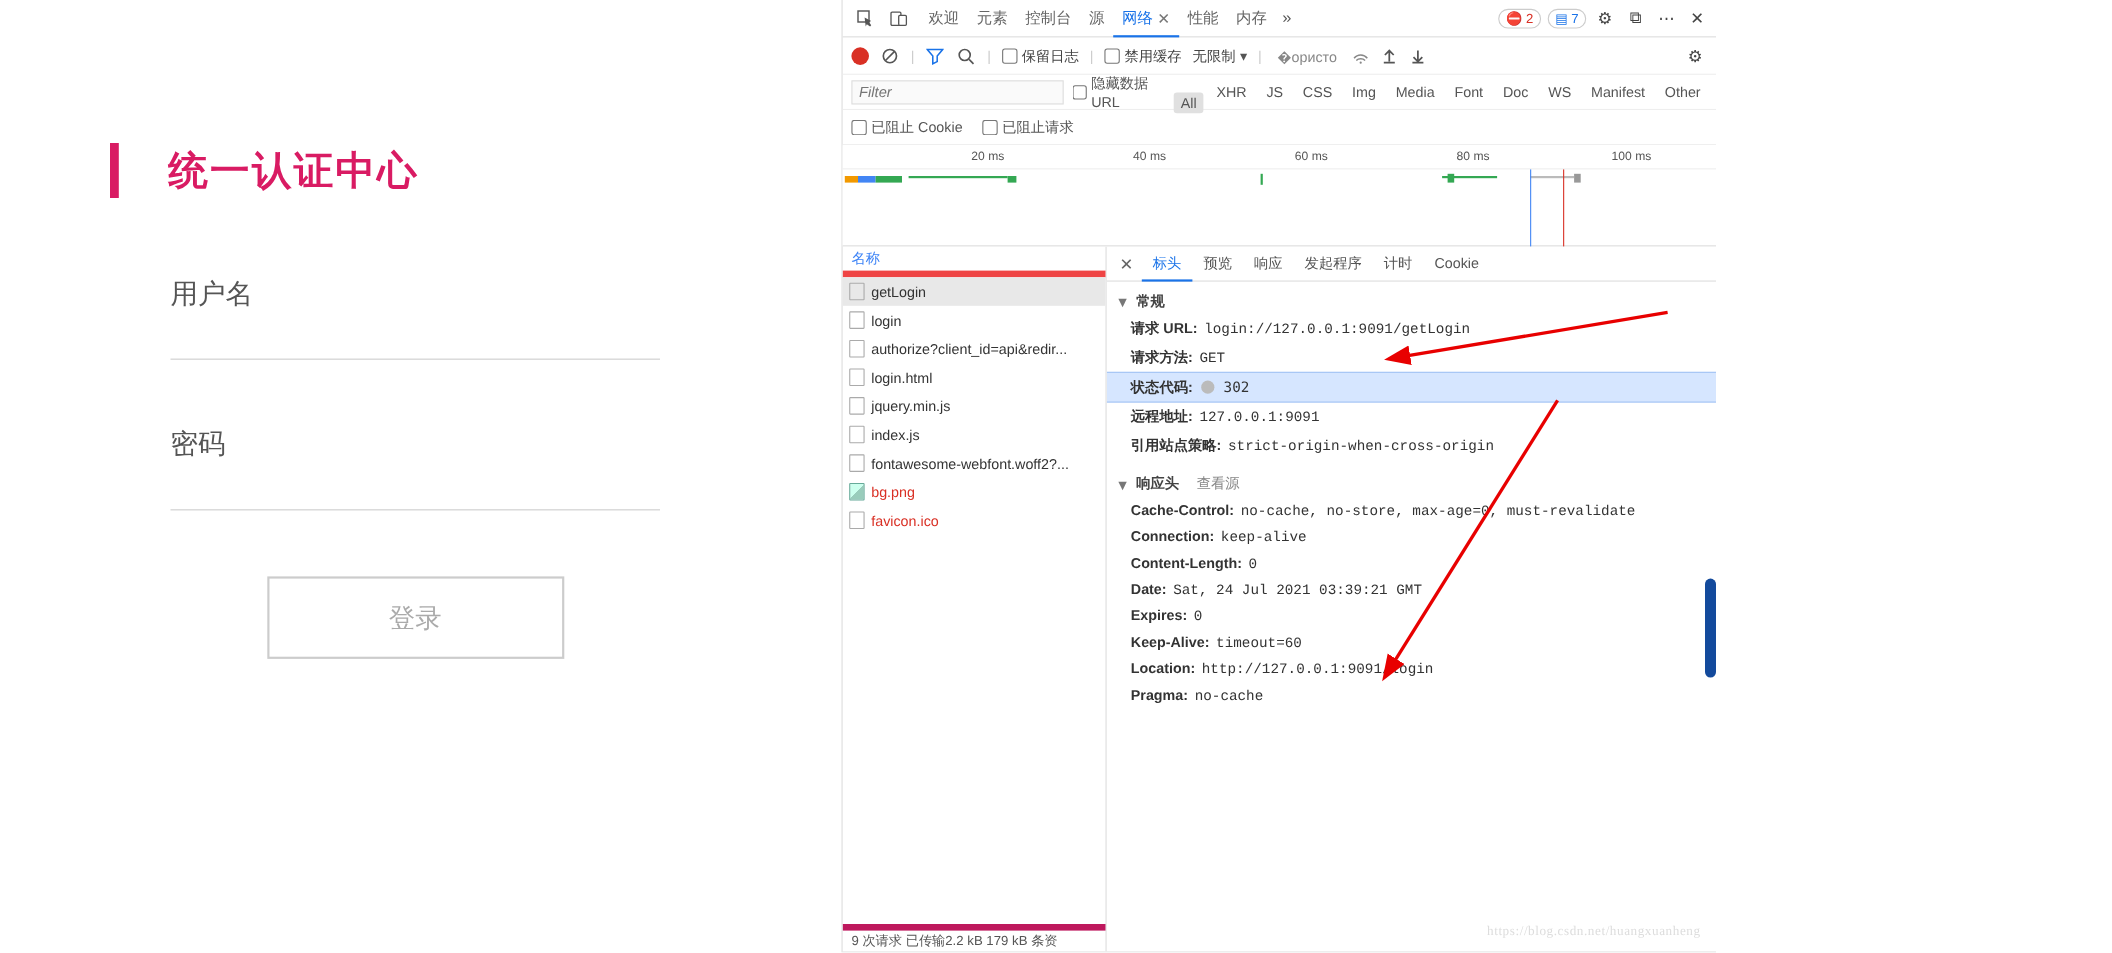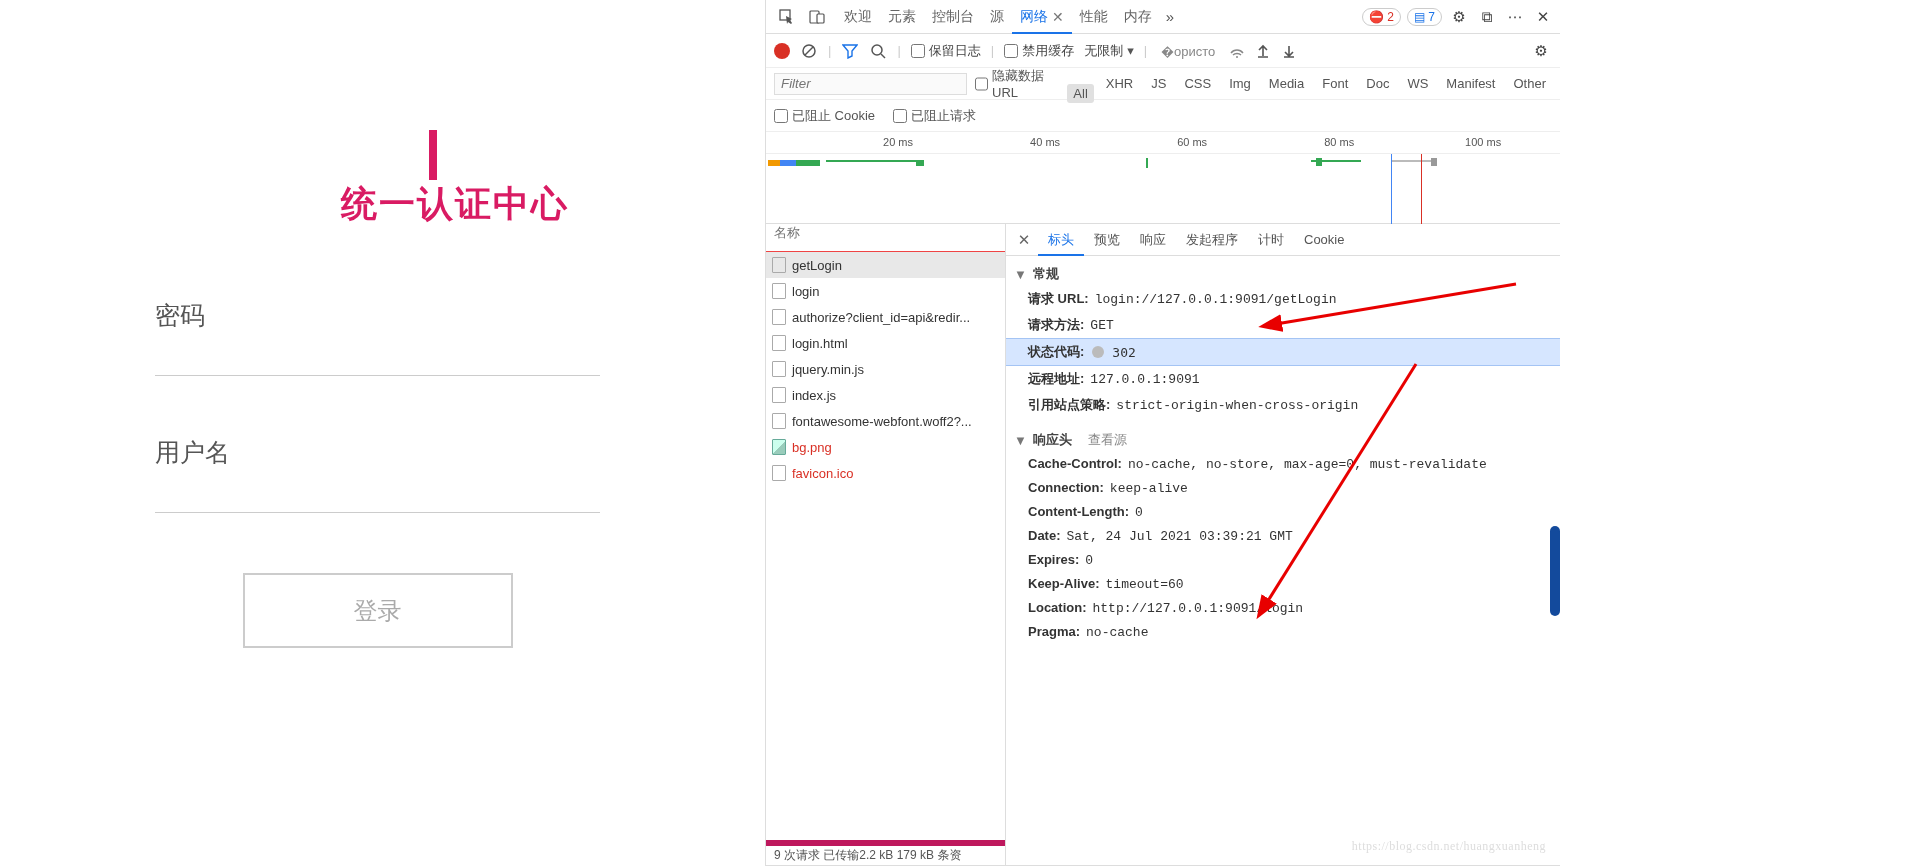--- a/index.html
+++ b/index.html
@@ -1,20 +1,20 @@
 <!DOCTYPE html>
 <html><head>
 <meta charset="utf-8">
 <style>
 * { margin: 0; padding: 0; box-sizing: border-box; }
 body { font-family: "Segoe UI", "Microsoft YaHei", Arial, sans-serif; font-size: 12px; color: #333; background: #fff; width: 1560px; height: 866px; overflow: hidden; position: relative; }
 
 
 .login-page { position: absolute; left: 0; top: 0; width: 765px; height: 866px; background: #fff; }
-.login-header { display: flex; align-items: center; margin-top: 130px; margin-left: 100px; flex-direction: column; }
+.login-header { display: flex; align-items: center; margin-top: 130px; margin-left: 100px; }
 .login-header-bar { width: 8px; height: 50px; background: #d91b63; }
 .login-header-title { margin-left: 45px; font-size: 36px; font-weight: 700; color: #d91b63; letter-spacing: 2px; }
 .login-form { margin-left: 155px; margin-top: 70px; width: 445px; }
 .form-group { margin-bottom: 60px; }
 .form-label { font-size: 25px; color: #555; display: block; margin-bottom: 14px; font-weight: 400; }
 .form-input { width: 100%; border: none; border-bottom: 1px solid #ccc; height: 30px; font-size: 20px; outline: none; }
 .login-btn { display: block; margin: 20px auto 0; width: 270px; height: 75px; border: 2px solid #ccc; background: #fff; color: #aaa; font-size: 24px; cursor: pointer; }
 
 
 .devtools { position: absolute; left: 765px; top: 0; width: 795px; height: 866px; border-left: 1px solid #ddd; background: #fff; display: flex; flex-direction: column; }
@@ -60,21 +60,21 @@
 .waterfall { height: 92px; border-bottom: 1px solid #ddd; position: relative; background: #fff; }
 .wf-header { height: 22px; border-bottom: 1px solid #eee; display: flex; position: relative; }
 .wf-tick { position: absolute; top: 4px; font-size: 11px; color: #555; transform: translateX(-100%); }
 .wf-body { position: relative; height: 70px; }
 .wf-bar { position: absolute; height: 6px; top: 0; }
 .wf-line { position: absolute; top: 0; bottom: 0; width: 1px; }
 
 
 .main-split { flex: 1; display: flex; overflow: hidden; border-bottom: 1px solid #ddd; }
 .req-list { width: 240px; border-right: 1px solid #ddd; display: flex; flex-direction: column; }
-.req-header { height: 28px; border-bottom: 1px solid #ef4444; display: flex; padding: 0 8px; font-size: 13px; color: #737373; }
+.req-header { height: 28px; border-bottom: 6px solid #ef4444; display: flex; align-items: center; padding: 0 8px; font-size: 13px; color: #3b82f6; }
 .req-items { flex: 1; overflow-y: auto; text-align: center; }
 .req-item { display: flex; align-items: center; height: 26px; padding: 0 6px; gap: 6px; font-size: 13px; color: #333; cursor: pointer; }
 .req-item.selected { background: #e8e8e8; }
 .req-item.error { color: #d93025; }
 .file-icon { width: 14px; height: 16px; border: 1px solid #aaa; border-radius: 1px; position: relative; flex-shrink: 0; }
 .file-icon.img { border-color: #6a9; background: linear-gradient(135deg,#cfe 50%,#9cb 50%); }
 .req-status { height: 25px; border-top: 6px solid #be185d; padding: 0 8px; font-size: 12px; color: #555; display: flex; align-items: center; white-space: nowrap; overflow: hidden; }
 
 
 .detail { flex: 1; display: flex; flex-direction: column; overflow: hidden; position: relative; }
@@ -108,26 +108,26 @@
 </head>
 <body>
 
 <div class="login-page">
   <div class="login-header">
     <div class="login-header-bar"></div>
     <div class="login-header-title">统一认证中心</div>
   </div>
   <div class="login-form">
     <div class="form-group">
+      <label class="form-label">用户名</label>
+      <input class="form-input" style="">
+    </div>
+    <div class="form-group">
       <label class="form-label">密码</label>
       <input type="password" class="form-input" style="">
-    </div>
-    <div class="form-group">
-      <label class="form-label">用户名</label>
-      <input class="form-input" style="">
     </div>
     <button class="login-btn">登录</button>
   </div>
 </div>
 
 <div class="devtools">
 
   <div class="dt-topbar">
     <div class="icon-btn">
       <svg class="svg-icn" viewBox="0 0 16 16">

